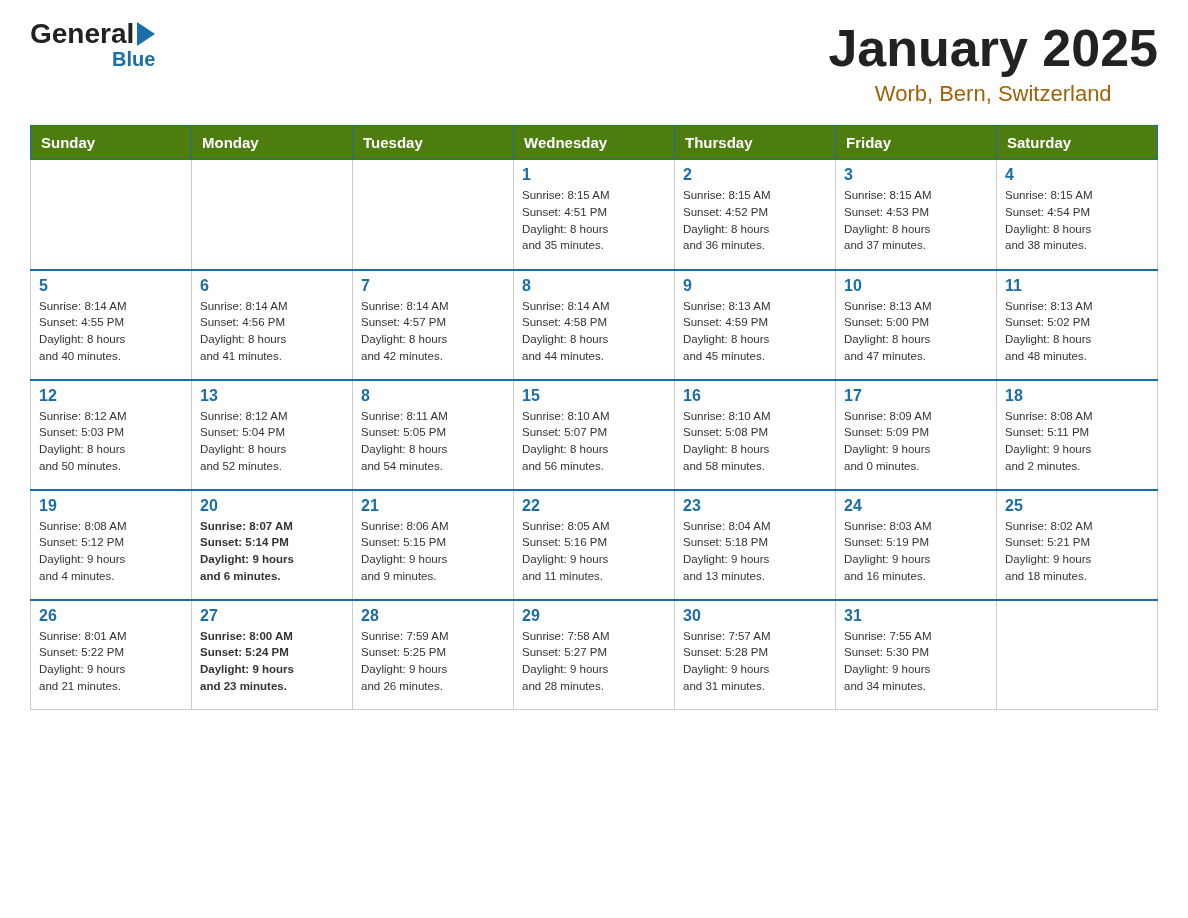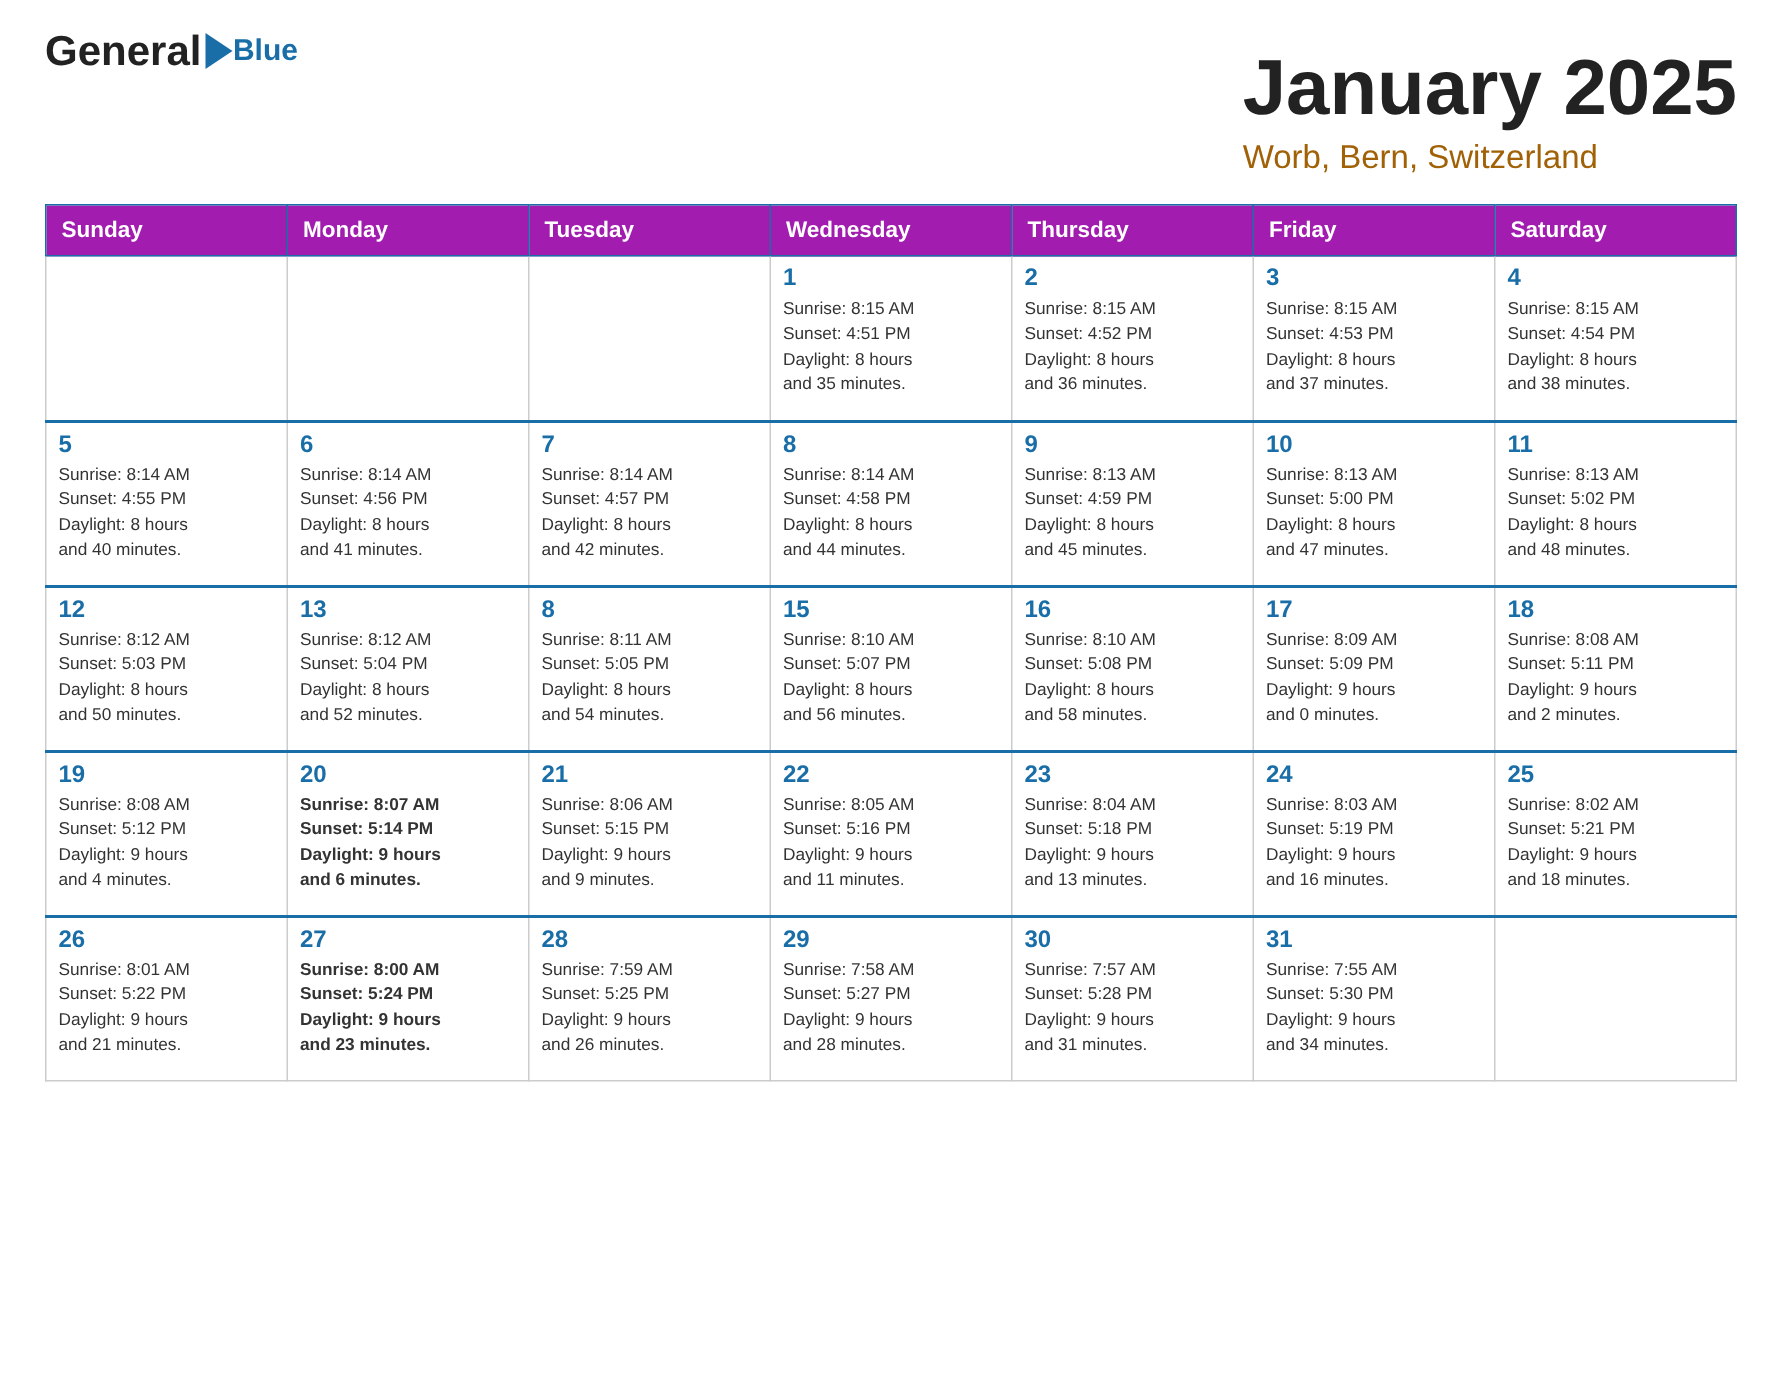--- a/index.html
+++ b/index.html
@@ -12,22 +12,22 @@
       padding: 20px 30px 30px 30px;
     }
     .header {
       display: flex;
       justify-content: space-between;
       align-items: flex-start;
       margin-bottom: 18px;
     }
     .logo {
       display: flex;
-      flex-direction: row;
-      align-items: center;
+      flex-direction: column;
+      align-items: flex-end;
     }
     .logo-text {
       font-size: 28px;
       font-weight: bold;
       color: #222;
       line-height: 1;
       display: flex;
       align-items: center;
     }
     .logo-general {
@@ -42,41 +42,40 @@
       border-left: 18px solid #1a6ea8;
       margin-left: 3px;
       vertical-align: middle;
     }
     .logo-blue {
       color: #1a6ea8;
       font-size: 20px;
       font-weight: bold;
     }
     .title-section {
-      text-align: left;
-      margin-top: 11px;
+      text-align: center;
     }
     .calendar-title {
       font-size: 52px;
       font-weight: bold;
       color: #222;
       line-height: 1.1;
     }
     .calendar-subtitle {
       font-size: 22px;
       color: #a16207;
       margin-top: 4px;
     }
     table {
       width: 100%;
       border-collapse: collapse;
       table-layout: fixed;
     }
     thead tr {
-      background-color: #a21caf;
+      background-color: #4d7c0f;
     }
     thead th {
       color: #fff;
       font-size: 15px;
       font-weight: bold;
       padding: 8px 10px;
       text-align: left;
       border: 1px solid #1a6ea8;
     }
     tbody td {

